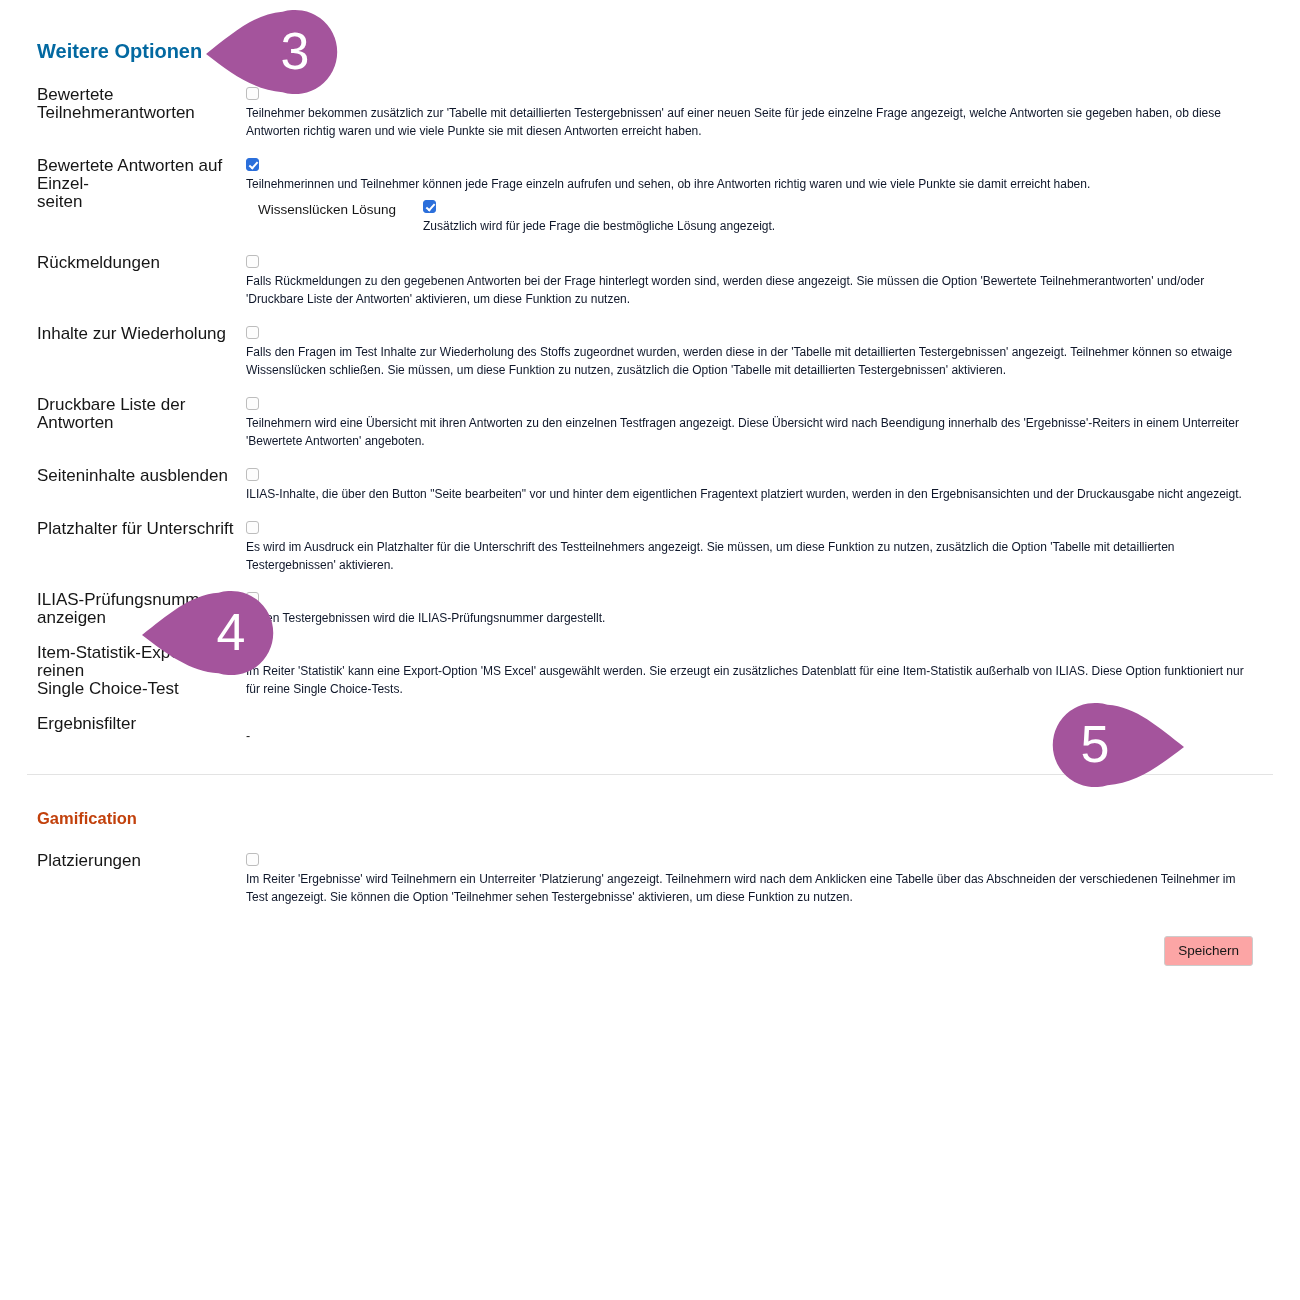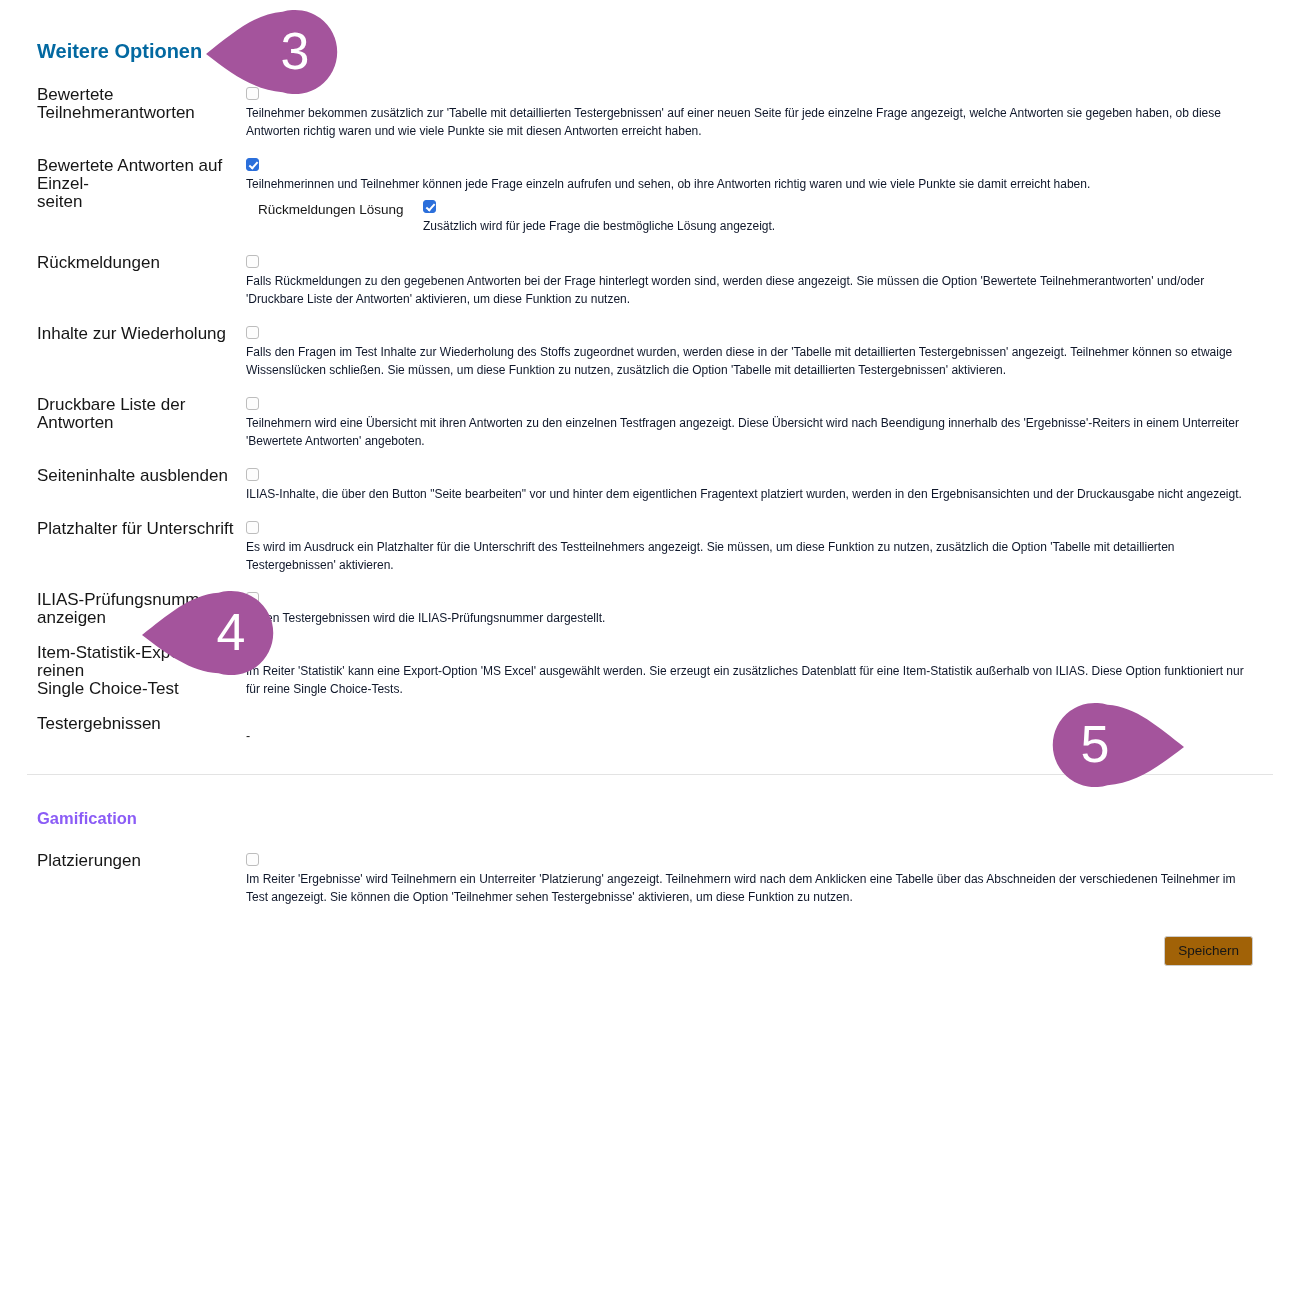--- a/index.html
+++ b/index.html
@@ -5,21 +5,21 @@
   * { box-sizing: border-box; }
   html, body { margin: 0; padding: 0; }
   body {
     width: 1300px; min-height: 1300px; background: #ffffff;
     font-family: "Liberation Sans", sans-serif; color: #161616;
     position: relative;
   }
   .page { padding: 40px 47px 0 37px; }
 
   h2.section-title { font-size: 20px; font-weight: 700; margin: 0 0 23px 0; color: #0369a1; }
-  h3.section-title { font-size: 16.5px; font-weight: 700; margin: 0 0 24px 0; color: #8b5cf6; }
+  h3.section-title { font-size: 16.5px; font-weight: 700; margin: 0 0 24px 0; color: #c2410c; }
 
   .form-row { display: flex; align-items: flex-start; margin-bottom: 17px; }
   .col-label {
     width: 209px; flex: none; font-size: 17px; line-height: 18px;
     white-space: pre-line; padding-top: 0;
   }
   .col-content { flex: 1; min-width: 0; }
 
   .checkbox {
     display: inline-block; width: 13px; height: 13px; border: 1px solid #bdbdbd;
@@ -41,21 +41,21 @@
   .sub-label { width: 165px; flex: none; font-size: 13.5px; line-height: 18px; padding-top: 2px; }
 
   hr.divider {
     border: none; border-top: 1px solid #e3e3e3;
     margin: 29px -20px 34px -10px;
   }
 
   .save-row { display: flex; justify-content: flex-end; margin-top: 30px; padding-bottom: 40px; }
   .save-btn {
     font-family: "Liberation Sans", sans-serif; font-size: 13.5px; color: #161616;
-    background: #a16207; border: 1px solid #cccccc; border-radius: 3px;
+    background: #fca5a5; border: 1px solid #cccccc; border-radius: 3px;
     padding: 6px 13px; cursor: pointer; line-height: 16px;
   }
 
   
   .annot { position: absolute; z-index: 10; pointer-events: none; }
   .annot svg { display: block; }
   .annot path { fill: var(--annotation, #a4549c); }
   .annot .num {
     position: absolute; top: 50%; color: #ffffff; font-size: 52px; line-height: 1;
     transform: translate(-50%, -52%); font-weight: 400;
@@ -75,21 +75,21 @@
   <h2 class="section-title">Weitere Optionen</h2>
   <div>
       <div class="form-row">
         <div class="col-label">Bewertete Teilnehmerantworten</div>
         <div class="col-content"><span class="checkbox"></span><br><div class="desc">Teilnehmer bekommen zusätzlich zur 'Tabelle mit detaillierten Testergebnissen' auf einer neuen Seite für jede einzelne Frage angezeigt, welche Antworten sie gegeben haben, ob diese Antworten richtig waren und wie viele Punkte sie mit diesen Antworten erreicht haben.</div></div>
       </div>
       <div class="form-row">
         <div class="col-label">Bewertete Antworten auf Einzel-
 seiten</div>
         <div class="col-content"><span class="checkbox checked"></span><br><div class="desc">Teilnehmerinnen und Teilnehmer können jede Frage einzeln aufrufen und sehen, ob ihre Antworten richtig waren und wie viele Punkte sie damit erreicht haben.</div><div class="sub-row">
-            <div class="sub-label">Rückmeldungen Lösung</div>
+            <div class="sub-label">Wissenslücken Lösung</div>
             <div class="col-content"><span class="checkbox checked"></span><br><div class="desc">Zusätzlich wird für jede Frage die bestmögliche Lösung angezeigt.</div></div>
           </div></div>
       </div>
       <div class="form-row">
         <div class="col-label">Rückmeldungen</div>
         <div class="col-content"><span class="checkbox"></span><br><div class="desc">Falls Rückmeldungen zu den gegebenen Antworten bei der Frage hinterlegt worden sind, werden diese angezeigt. Sie müssen die Option 'Bewertete Teilnehmerantworten' und/oder 'Druckbare Liste der Antworten' aktivieren, um diese Funktion zu nutzen.</div></div>
       </div>
       <div class="form-row">
         <div class="col-label">Inhalte zur Wiederholung</div>
         <div class="col-content"><span class="checkbox"></span><br><div class="desc">Falls den Fragen im Test Inhalte zur Wiederholung des Stoffs zugeordnet wurden, werden diese in der 'Tabelle mit detaillierten Testergebnissen' angezeigt. Teilnehmer können so etwaige Wissenslücken schließen. Sie müssen, um diese Funktion zu nutzen, zusätzlich die Option 'Tabelle mit detaillierten Testergebnissen' aktivieren.</div></div>
@@ -109,21 +109,21 @@
       <div class="form-row">
         <div class="col-label">ILIAS-Prüfungsnummer anzeigen</div>
         <div class="col-content"><span class="checkbox"></span><br><div class="desc">In den Testergebnissen wird die ILIAS-Prüfungsnummer dargestellt.</div></div>
       </div>
       <div class="form-row">
         <div class="col-label">Item-Statistik-Export für reinen
 Single Choice-Test</div>
         <div class="col-content"><span class="checkbox"></span><br><div class="desc">Im Reiter 'Statistik' kann eine Export-Option 'MS Excel' ausgewählt werden. Sie erzeugt ein zusätzliches Datenblatt für eine Item-Statistik außerhalb von ILIAS. Diese Option funktioniert nur für reine Single Choice-Tests.</div></div>
       </div>
       <div class="form-row">
-        <div class="col-label">Testergebnissen</div>
+        <div class="col-label">Ergebnisfilter</div>
         <div class="col-content">
           <div class="value">-</div>
         </div>
       </div>
     </div>
 
   <hr class="divider">
 
   <h3 class="section-title">Gamification</h3>
   <div>

